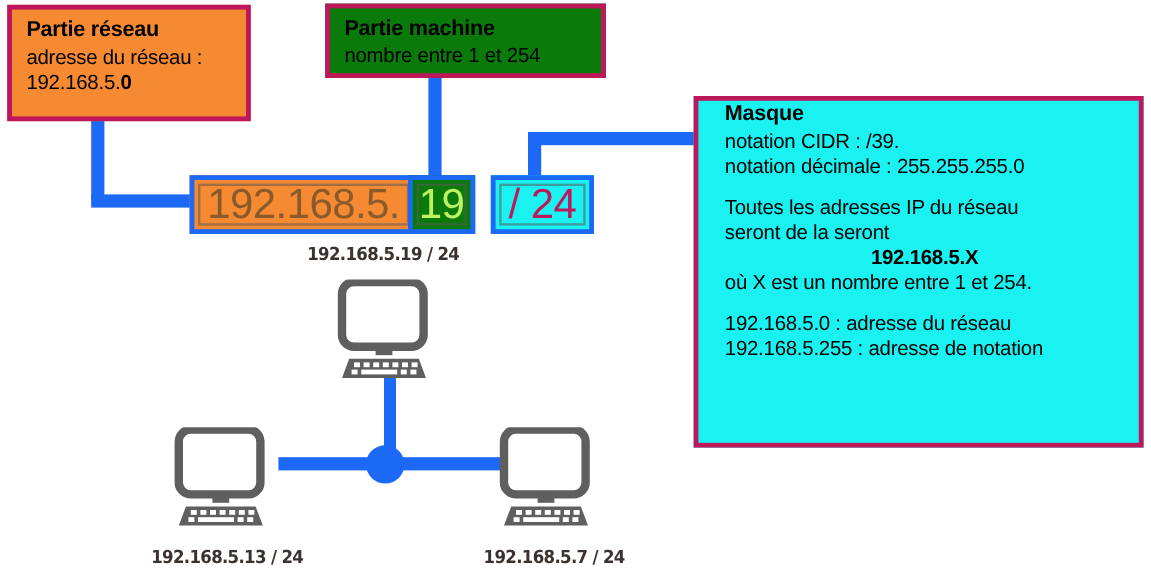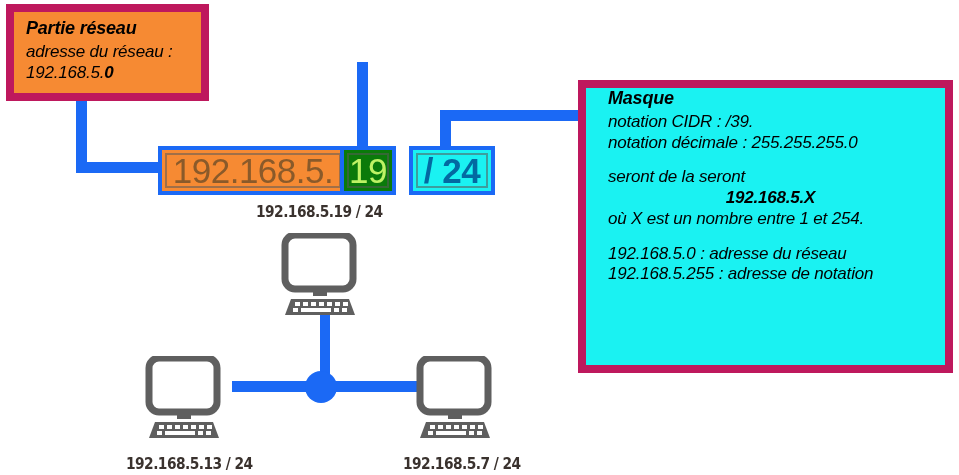--- a/index.html
+++ b/index.html
@@ -23,25 +23,24 @@
 
   
   .conn {
     position: absolute;
     background: #1b69f5;
   }
 
   
   .callout {
     position: absolute;
-    border: 8px solid #be185d;
+    border: 4px solid #be185d;
     box-sizing: border-box;
     padding: 6px 10px 8px 12px;
     line-height: 1.22;
-    font-style: italic;
   }
   .callout .title {
     font-weight: bold;
     font-size: 18px;
     color: #000000;
     margin-bottom: 2px;
     letter-spacing: -0.2px;
   }
   .callout .line {
     font-size: 17px;
@@ -103,21 +102,21 @@
   #chip-host {
     left: 340px; top: 146px; width: 56px; height: 49px;
     background: #0a7a0a;
   }
   #chip-host .txt { color: #bef264; }
 
   #chip-mask {
     left: 409px; top: 146px; width: 86px; height: 49px;
     background: #1af2f2;
   }
-  #chip-mask .txt { color: #0369a1; font-weight: bold; }
+  #chip-mask .txt { color: #be185d; }
 
   
   .caption {
     position: absolute;
     font-family: "DejaVu Sans", sans-serif;
     font-weight: bold;
     font-size: 15px;
     color: #3a322e;
     letter-spacing: -0.6px;
     white-space: nowrap;
@@ -148,26 +147,31 @@
   <div class="conn" style="left:322px; top:381px; width:96px; height:11px;"></div>
 
   <div class="abs" style="left:305px; top:371px; width:32px; height:32px; border-radius:50%; background:#1b69f5;"></div>
 
   <div class="callout" id="box-network">
     <div class="title">Partie réseau</div>
     <div class="line">adresse du réseau :</div>
     <div class="line"><span>192.168.5.</span><span class="bold" style="font-weight:bold;">0</span></div>
   </div>
 
+  <div class="callout" id="box-machine">
+    <div class="title">Partie machine</div>
+    <div class="line">nombre entre 1 et 254</div>
+  </div>
 
   <div class="callout" id="box-mask">
     <div class="title">Masque</div>
     <div class="line">notation CIDR : /39.</div>
     <div class="line">notation décimale : 255.255.255.0</div>
     <div class="spacer"></div>
+    <div class="line">Toutes les adresses IP du réseau</div>
     <div class="line">seront de la seront</div>
     <div class="line bold center">192.168.5.X</div>
     <div class="line">où X est un nombre entre 1 et 254.</div>
     <div class="spacer"></div>
     <div class="line">192.168.5.0 : adresse du réseau</div>
     <div class="line">192.168.5.255 : adresse de notation</div>
   </div>
 
   <div class="chip" id="chip-net">
     <div class="inner"></div>

